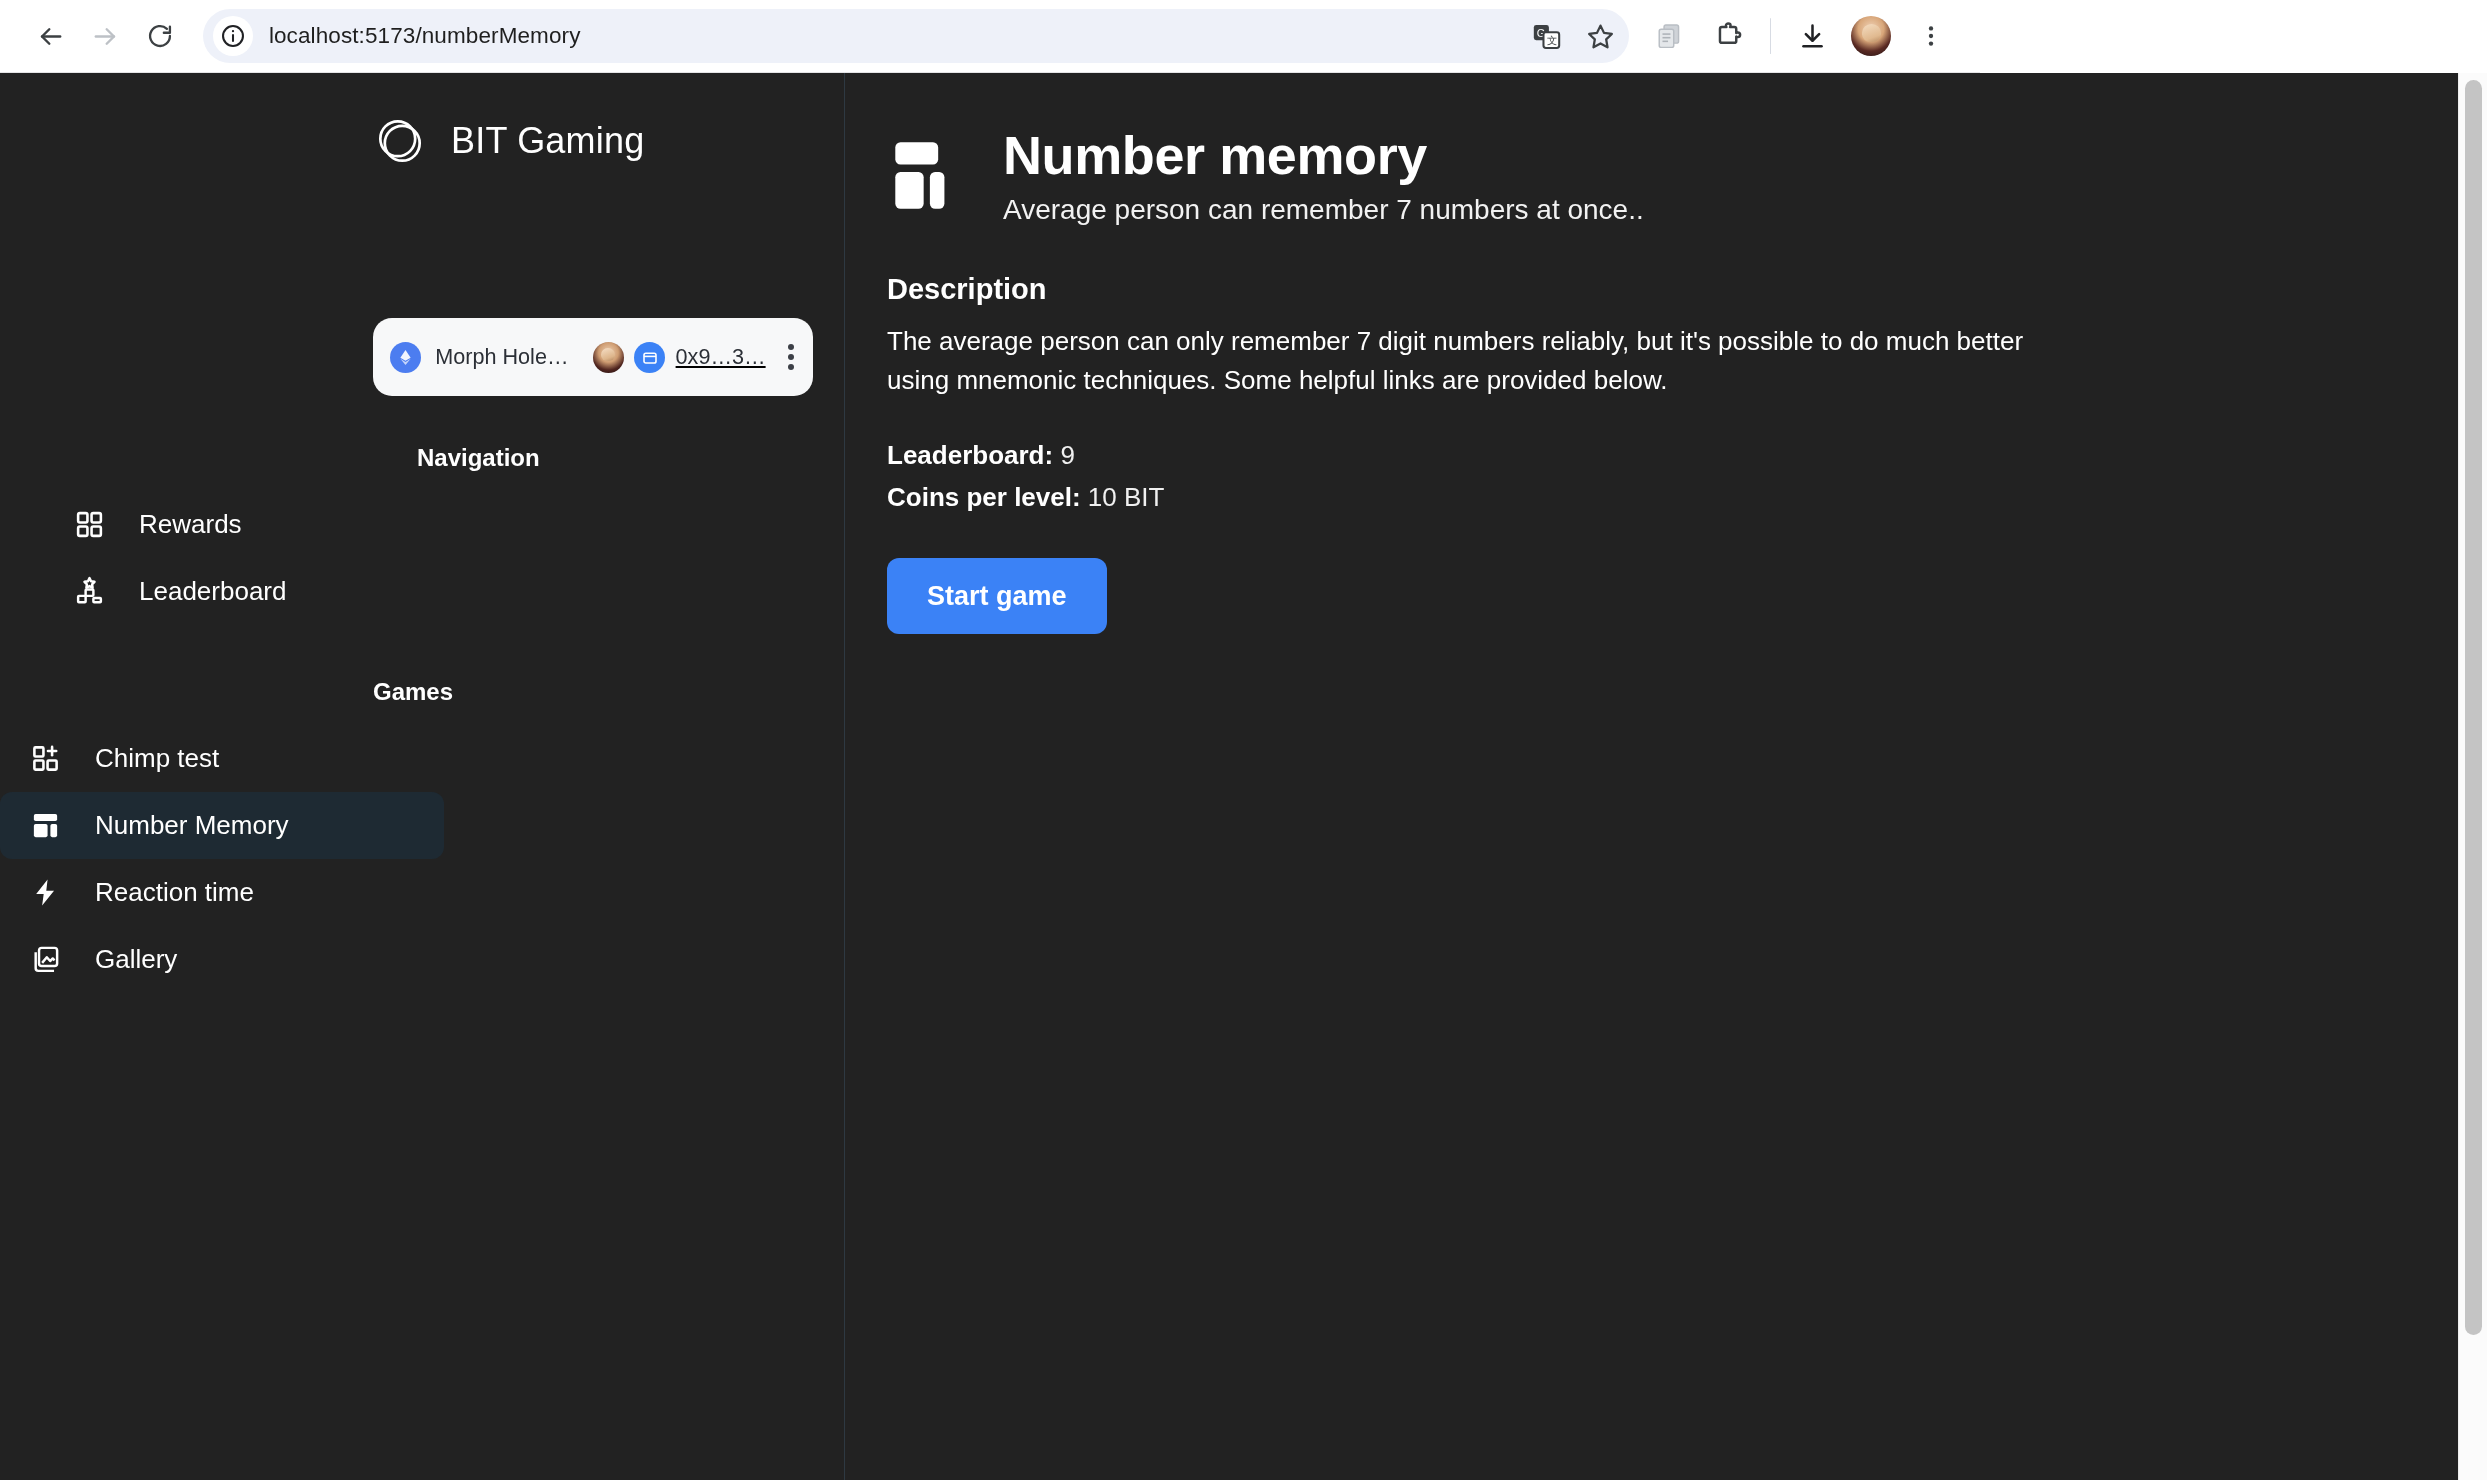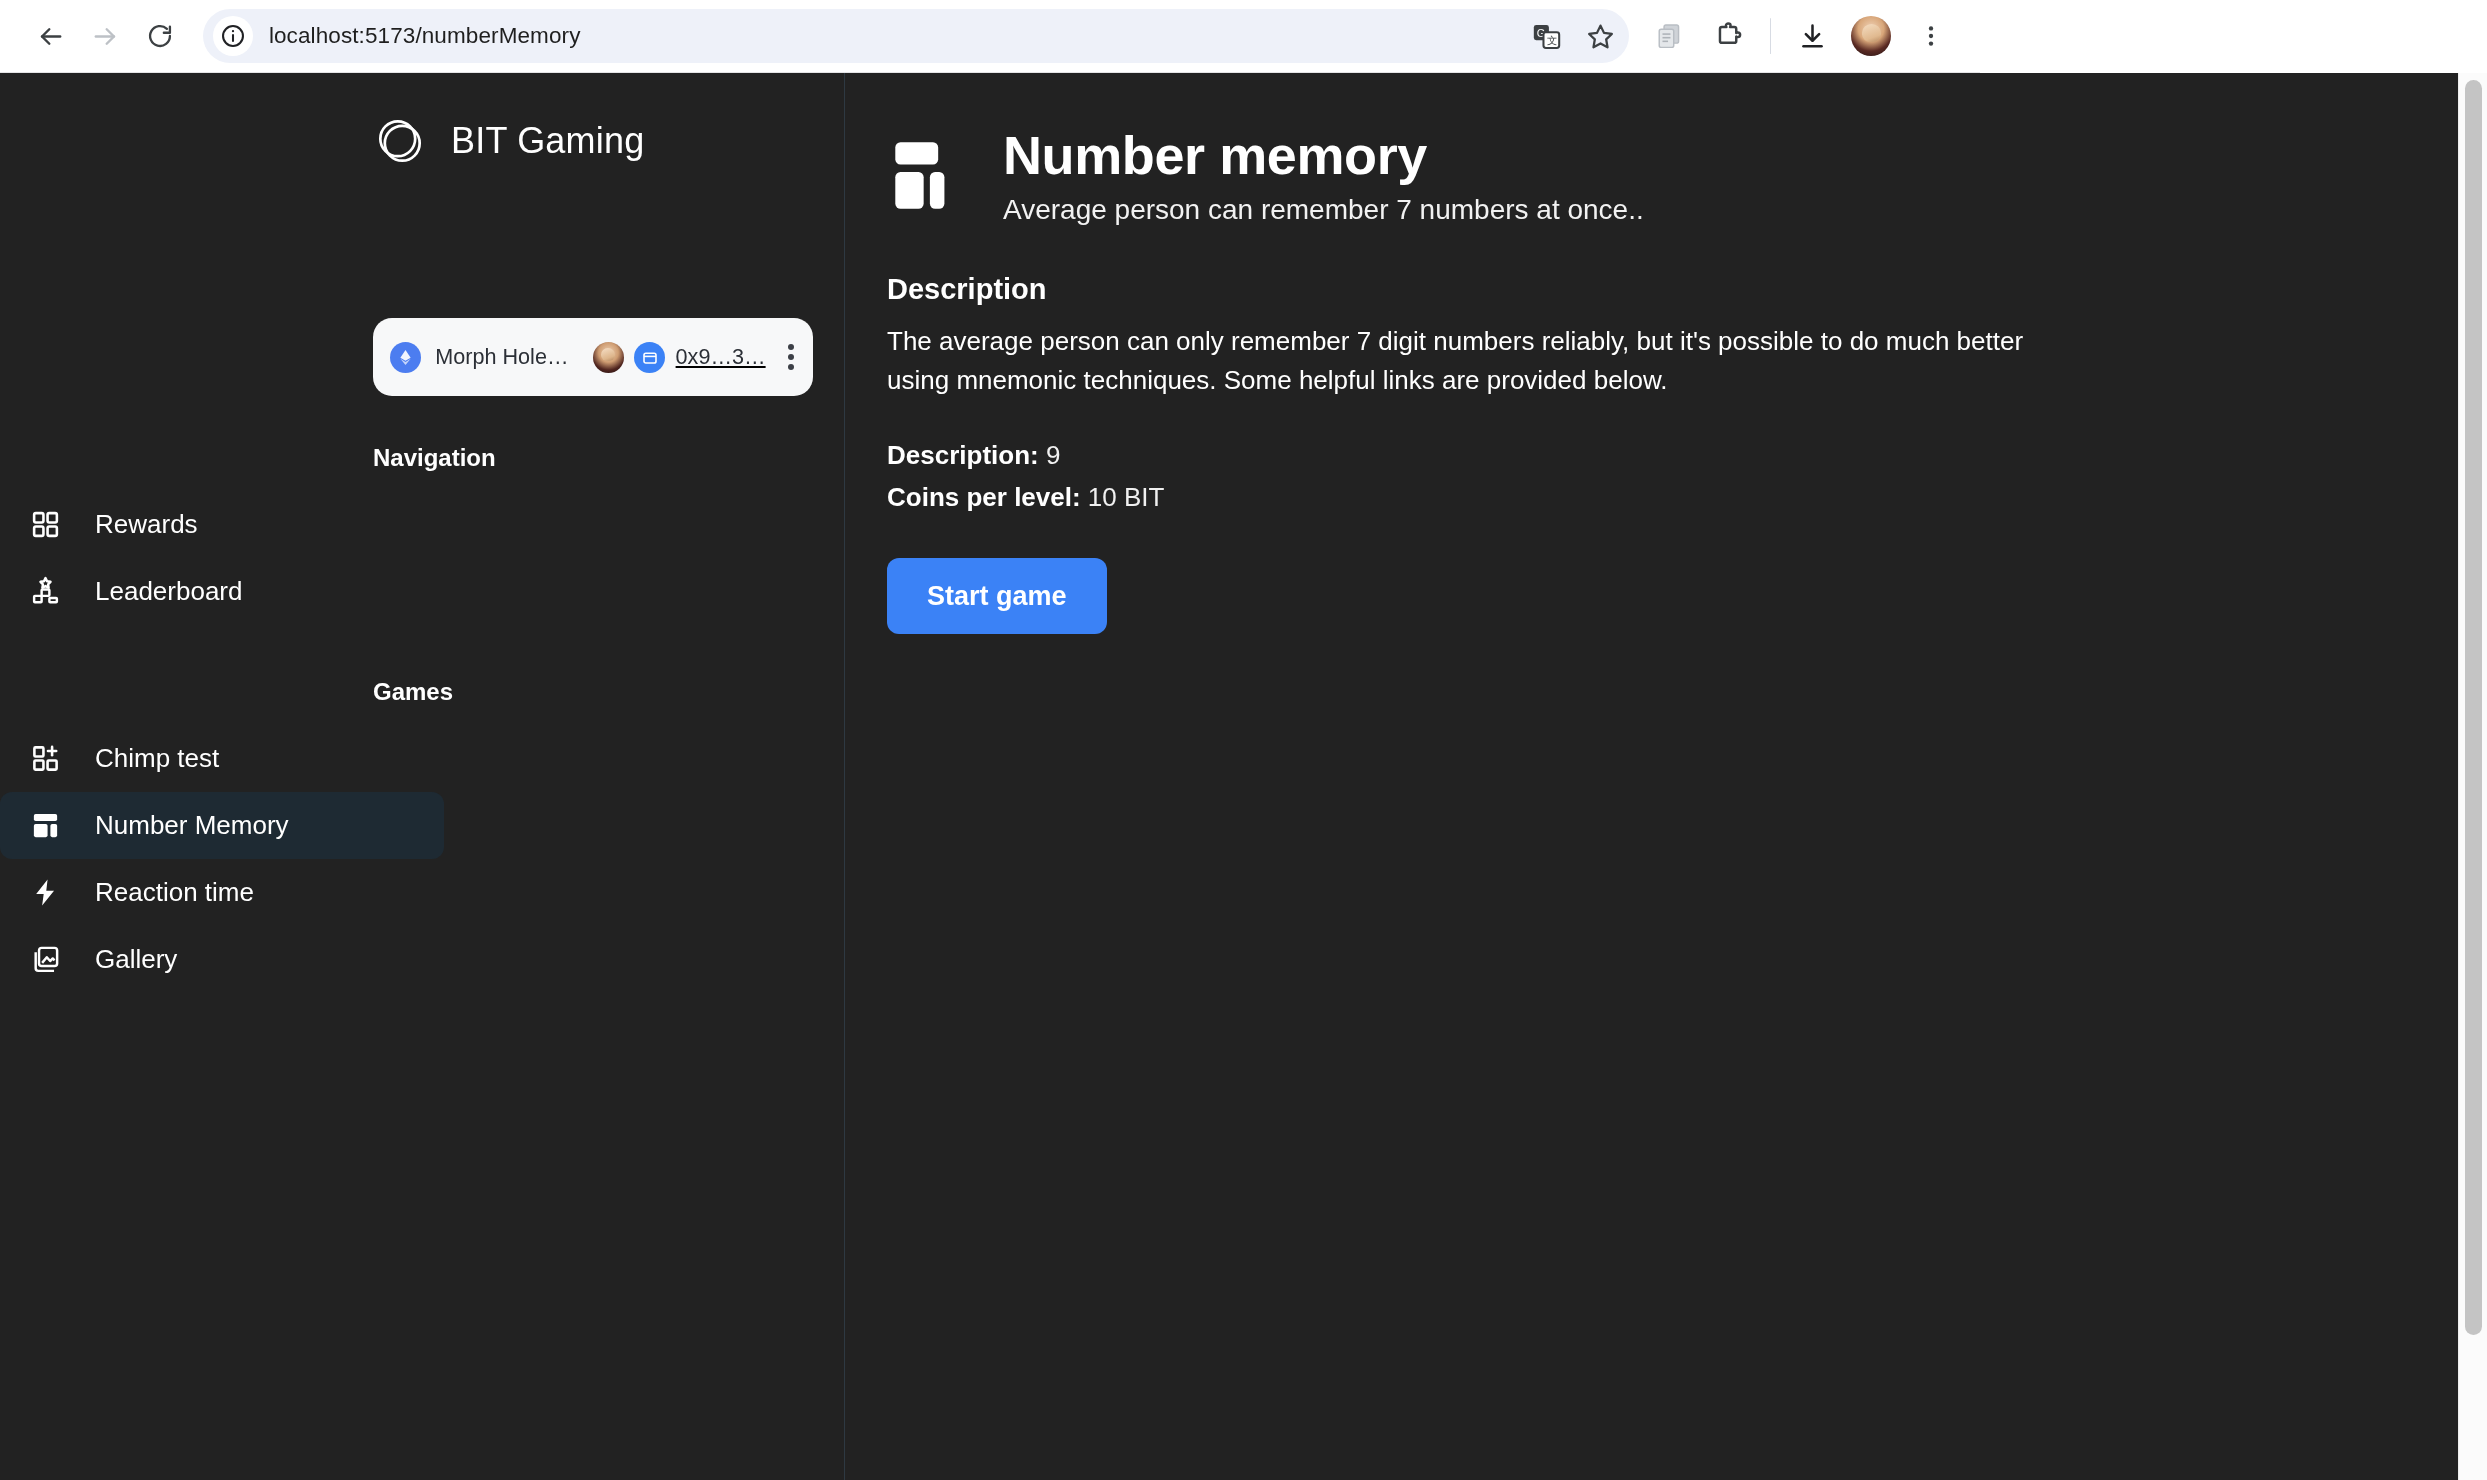--- a/index.html
+++ b/index.html
@@ -465,21 +465,21 @@
         </span>
         <span class="wallet-address">0x9…3…</span>
         <span class="kebab">
             <i></i>
             <i></i>
             <i></i>
           </span>
       </div>
     </div>
 
-    <div class="nav-section" style="top: 371px;">
+    <div class="nav-section" style="top: 371px; padding-left: 44px;">
       <div class="section-label">Navigation</div>
 
       <div class="nav-item">
         <span class="nav-icon">
           <svg width="31" height="31" viewBox="0 0 24 24" fill="none" stroke="#ffffff" stroke-width="2">
             <rect x="3.2" y="3.2" width="7.2" height="7.2" rx="1.3"></rect>
             <rect x="13.6" y="3.2" width="7.2" height="7.2" rx="1.3"></rect>
             <rect x="3.2" y="13.6" width="7.2" height="7.2" rx="1.3"></rect>
             <rect x="13.6" y="13.6" width="7.2" height="7.2" rx="1.3"></rect>
           </svg>
@@ -561,21 +561,21 @@
         <div class="game-title">Number memory</div>
         <div class="game-subtitle">Average person can remember 7 numbers at once..</div>
       </div>
     </div>
 
     <div class="section-heading">Description</div>
 
     <p class="desc-paragraph">The average person can only remember 7 digit numbers reliably, but it's possible to do much better using mnemonic techniques. Some helpful links are provided below.</p>
 
     <div class="stat-line">
-      <b>Description:</b>
+      <b>Leaderboard:</b>
       <span>9</span>
     </div>
     <div class="stat-line">
       <b>Coins per level:</b>
       <span>10 BIT</span>
     </div>
 
     <button class="start-btn">Start game</button>
   </main>
 </div>

